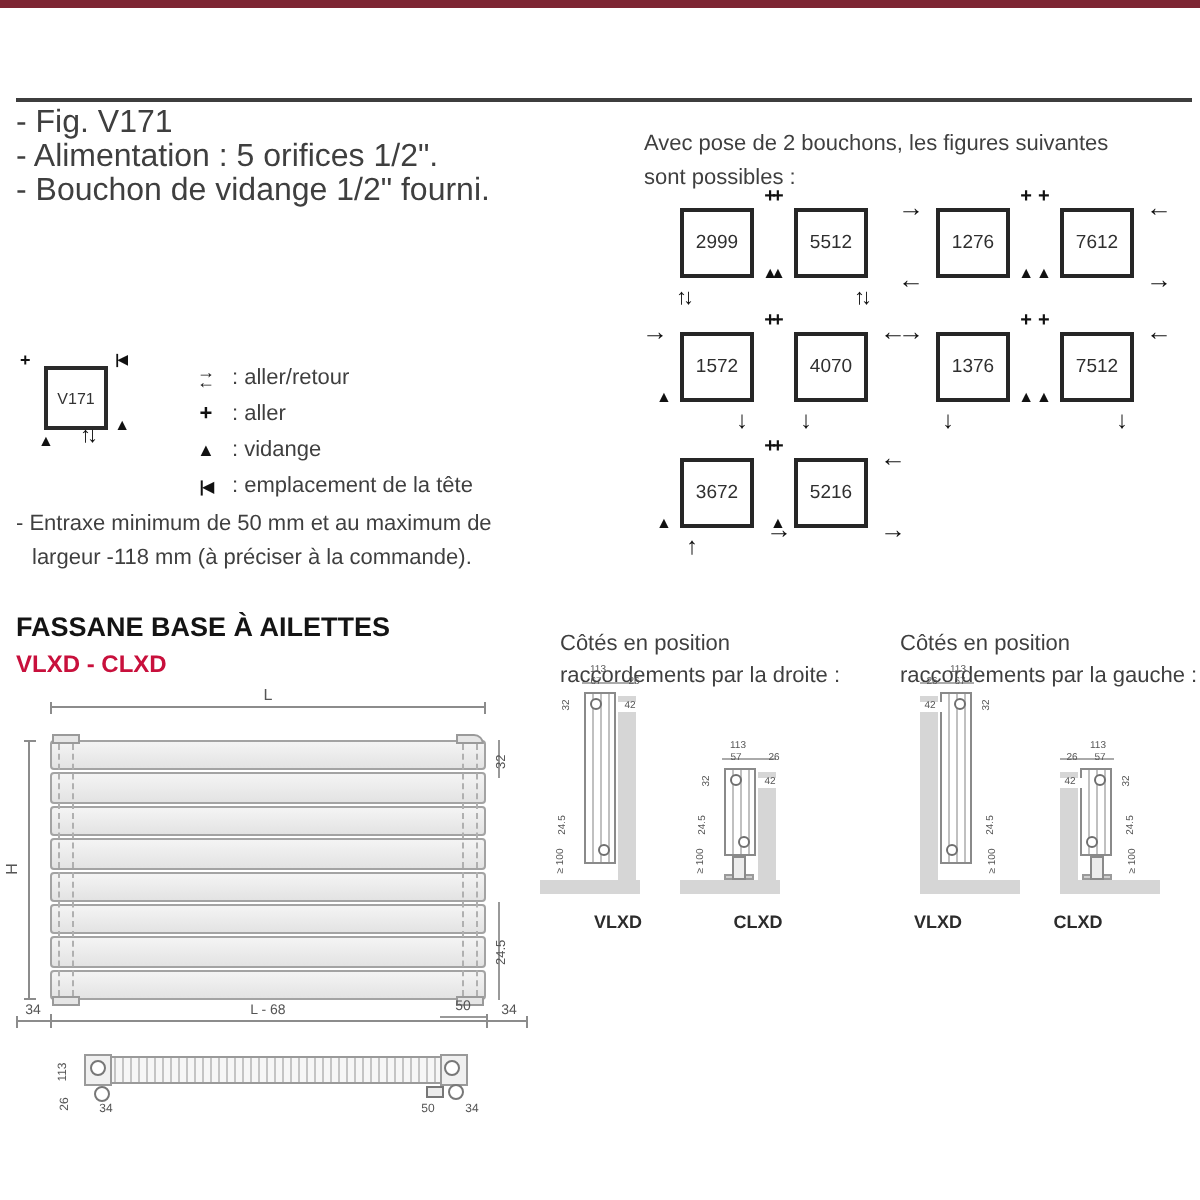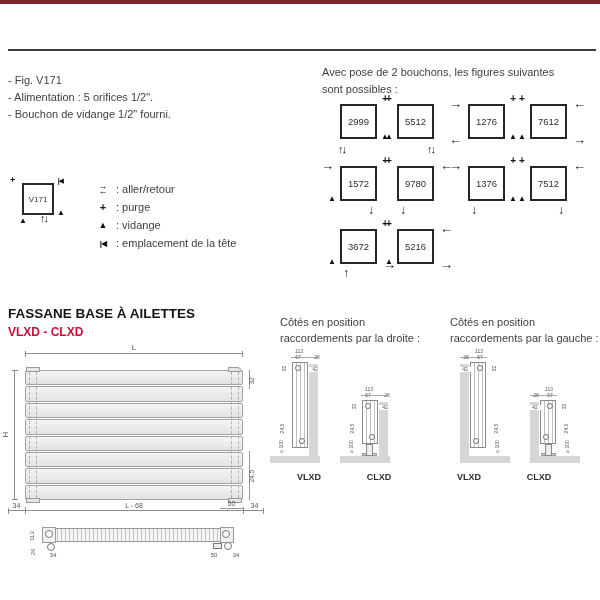--- a/index.html
+++ b/index.html
@@ -4,21 +4,21 @@
 <style>
   *{box-sizing:border-box;margin:0;padding:0}
   html,body{background:#fff}
   body{font-family:"Liberation Sans","DejaVu Sans",sans-serif}
   #page{position:relative;width:600px;height:600px;background:#ffffff;overflow:hidden;color:#3f3f3f}
 
   .topbar{position:absolute;left:0;top:0;width:600px;height:4px;background:#7d2633}
   .title{position:absolute;left:8px;top:29px;font-size:15px;font-weight:800;color:#c8103c;letter-spacing:.2px}
   .rule{position:absolute;left:8px;top:49px;width:588px;height:2px;background:#3d3d3d}
 
-  .bullets{position:absolute;left:8px;top:72px;width:302px;font-size:11px;color:#3f3f3f}
+  .bullets{position:absolute;left:8px;top:53px;width:302px;font-size:16px;color:#3f3f3f}
   .bullet{line-height:17px}
   .hang{white-space:pre-line;padding-left:8px;text-indent:-8px}
   .hang0{white-space:pre-line}
 
   
   .v171{position:absolute;left:22px;top:183px;width:32px;height:32px}
   .v171-box{position:absolute;inset:0;border:2px solid #2a2a2a;background:#fff;display:flex;align-items:center;justify-content:center;font-size:8px;color:#333}
   .vs{position:absolute;color:#111;line-height:1}
   .vs-tl{left:-12px;top:-7px;font-size:9px;font-weight:700}
   .vs-tr{right:-9px;top:-6px;font-size:7px;font-weight:700;letter-spacing:-1px}
@@ -106,21 +106,21 @@
   .tv-c1{left:15px;top:6px}.tv-c2{left:17px;top:19px}.tv-c3{left:192px;top:6px}.tv-c4{left:194px;top:18px}
   .tv-valve{position:absolute;left:183px;top:19px;width:9px;height:6px;border:1px solid #777;background:#ececec}
   .tv-113{position:absolute;left:-6px;top:9px;width:16px;text-align:center;transform:rotate(-90deg)}
   .tv-26{position:absolute;left:-3px;top:25px;width:12px;text-align:center;transform:rotate(-90deg)}
   .tv-34l{position:absolute;left:16px;top:28px;width:14px;text-align:center}
   .tv-50{position:absolute;left:177px;top:28px;width:14px;text-align:center}
   .tv-34r{position:absolute;left:199px;top:28px;width:14px;text-align:center}
 
   
   .sg-header{position:absolute;top:314px;font-size:11px;line-height:16px;color:#3f3f3f;white-space:pre-line}
-  .sideview{position:absolute;top:354px;width:46px;height:132px;font-size:5px;color:#555}
+  .sideview{position:absolute;top:338px;width:46px;height:132px;font-size:5px;color:#555}
   .sv-wallv{position:absolute;width:9px;background:#d6d6d6}
   .sv-wallb{position:absolute;top:102px;height:7px;width:50px;background:#d6d6d6}
   .sv-body{position:absolute;width:16px;border:1px solid #8a8a8a;background:
     linear-gradient(90deg,#fff 0 3px,#c0c0c0 3px 4px,#fff 4px 7px,#c0c0c0 7px 8px,#fff 8px 11px,#c0c0c0 11px 12px,#fff 12px)}
   .sv-circ{position:absolute;width:6px;height:6px;border:1px solid #6f6f6f;border-radius:50%;background:#fff}
   .sv-ped{position:absolute;top:90px;height:12px;width:7px;background:#ececec;border:1px solid #8a8a8a}
   .sv-pedbase{position:absolute;top:99px;height:3px;width:15px;background:#cfcfcf;border:1px solid #9a9a9a}
   .sv-dl1{position:absolute;border-top:1px solid #aaa;width:27px}
   .sv-dim{position:absolute;line-height:1;width:16px;text-align:center}
   .sv-dim.rot{transform:rotate(-90deg)}
@@ -187,35 +187,37 @@
   <div class="legend" id="legend">
       <div class="lg-row">
         <span class="lg-icon lg-bidir">
           <span>→</span>
           <span>←</span>
         </span>
         <span class="lg-label">: aller/retour</span>
       </div>
       <div class="lg-row">
         <span class="lg-icon lg-plus">+</span>
-        <span class="lg-label">: purge</span>
+        <span class="lg-label">: aller</span>
       </div>
       <div class="lg-row">
         <span class="lg-icon lg-tri">▲</span>
         <span class="lg-label">: vidange</span>
       </div>
       <div class="lg-row">
         <span class="lg-icon lg-tete">
           <span>|</span>
           <span>◀</span>
         </span>
         <span class="lg-label">: emplacement de la tête</span>
       </div>
     </div>
 
+  <div class="note hang">- Entraxe minimum de 50 mm et au maximum de
+largeur -118 mm (à préciser à la commande).</div>
 
   <div class="figpanel">
     <div class="figintro hang0">Avec pose de 2 bouchons, les figures suivantes
 sont possibles :</div>
     <div id="figgrid">
         <div class="figbox" style="left: 18px; top: 44px;">
           <span class="figval">2999</span>
           <span class="sym s-trx">+</span>
           <span class="sym s-brx">▲</span>
           <span class="sym s-bld dblv">
@@ -247,21 +249,21 @@
           <span class="sym s-bro">→</span>
         </div>
         <div class="figbox" style="left: 18px; top: 106px;">
           <span class="figval">1572</span>
           <span class="sym s-tli">→</span>
           <span class="sym s-trx">+</span>
           <span class="sym s-blx">▲</span>
           <span class="sym s-brb">↓</span>
         </div>
         <div class="figbox" style="left: 75px; top: 106px;">
-          <span class="figval">9780</span>
+          <span class="figval">4070</span>
           <span class="sym s-tlx">+</span>
           <span class="sym s-tri">←</span>
           <span class="sym s-blb">↓</span>
         </div>
         <div class="figbox" style="left: 146px; top: 106px;">
           <span class="figval">1376</span>
           <span class="sym s-tli">→</span>
           <span class="sym s-trx">+</span>
           <span class="sym s-blb">↓</span>
           <span class="sym s-brx">▲</span>

